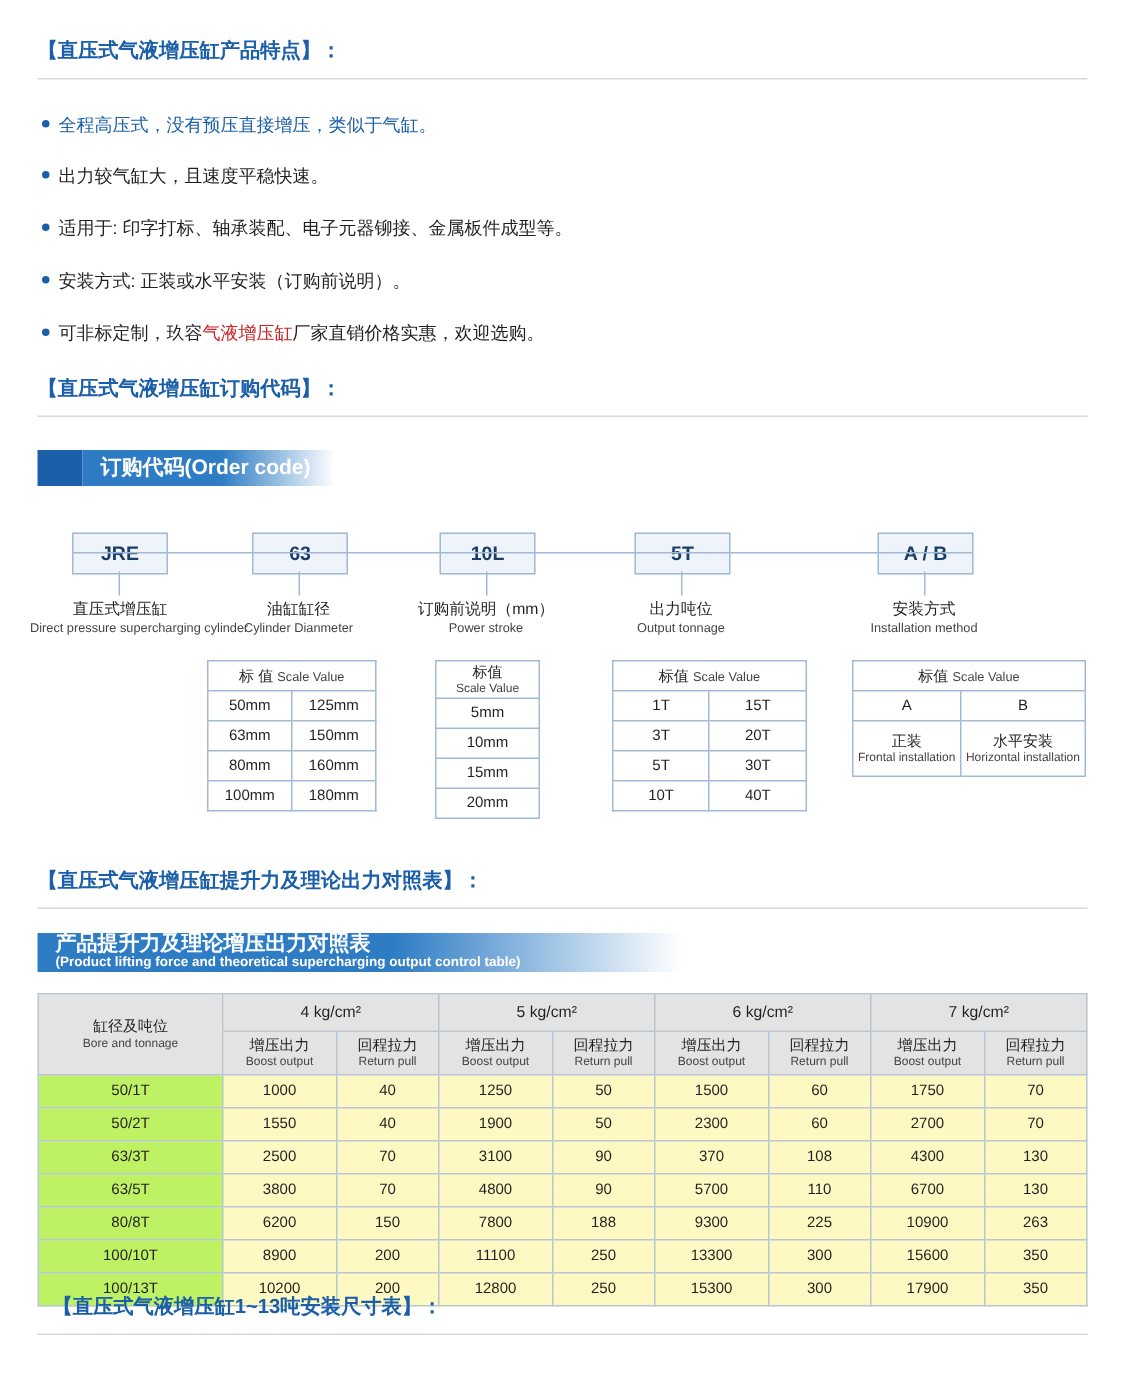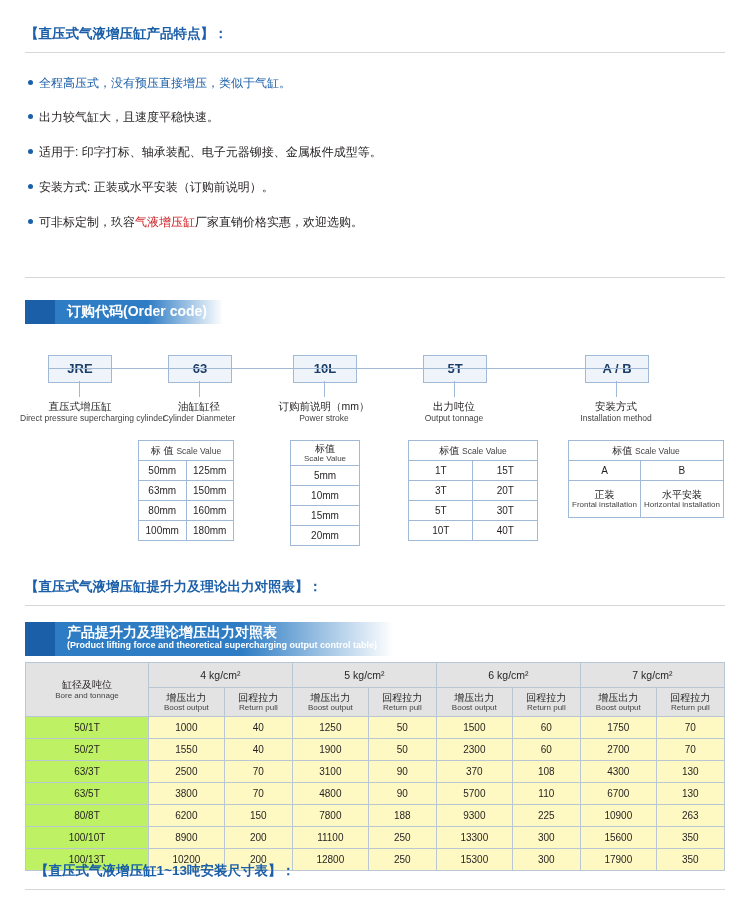--- a/index.html
+++ b/index.html
@@ -73,21 +73,21 @@
   .banner .bar {
     background: linear-gradient(to right, #2d7cc4 0%, #2d7cc4 55%, #ffffff 100%);
     padding: 0 16px 0 12px;
     display: flex;
     align-items: center;
     color: #ffffff;
     font-size: 14px;
     font-weight: bold;
     white-space: nowrap;
   }
-  .banner.two-line { height: 34px; }
+  .banner.two-line { height: 34px; flex-direction: column; }
   .banner.two-line .bar {
     flex-direction: column;
     justify-content: center;
     align-items: flex-start;
     line-height: 13px;
   }
   .banner .bar .sub {
     font-size: 9px;
     font-weight: bold;
   }
@@ -220,20 +220,23 @@
   <div class="bullet-row" style="left:28px; top:145px;">
     <span class="dot"></span><span>适用于: 印字打标、轴承装配、电子元器铆接、金属板件成型等。</span>
   </div>
   <div class="bullet-row" style="left:28px; top:180px;">
     <span class="dot"></span><span>安装方式: 正装或水平安装（订购前说明）。</span>
   </div>
   <div class="bullet-row" style="left:28px; top:215px;">
     <span class="dot"></span><span>可非标定制，玖容</span><span class="hl-red">气液增压缸</span><span>厂家直销价格实惠，欢迎选购。</span>
   </div>
 
+  <div class="sec-head" style="left:25px; top:250px;">
+    <span>【直压式气液增压缸订购代码】：</span>
+  </div>
   <div class="hr" style="top:277px;"></div>
 
   <div class="banner" style="left:25px; top:300px; width:300px;">
     <div class="tab"></div>
     <div class="bar">订购代码(Order code)</div>
   </div>
 
   <div class="code-box" style="left:48px; top:355px; width:62px;">JRE</div>
   <div class="code-box" style="left:168px; top:355px; width:62px;">63</div>
   <div class="code-box" style="left:293px; top:355px; width:62px;">10L</div>
@@ -262,21 +265,21 @@
   </div>
   <div class="lbl" style="left:394px; top:400px; width:120px;">
     <span>出力吨位</span>
     <span class="en">Output  tonnage</span>
   </div>
   <div class="lbl" style="left:556px; top:400px; width:120px;">
     <span>安装方式</span>
     <span class="en">Installation method</span>
   </div>
 
-  <table class="sp" style="left:138px; top:440px; width:96px;">
+  <table class="sp" style="left:138px; top:440px; width:113px;">
     <tbody>
         <tr>
       <td class="hd" colspan="2">
         <span class="cn">标 值</span>
         <span class="en">Scale Value</span>
       </td>
     </tr>
     <tr>
       <td>50mm</td>
       <td>125mm</td>

